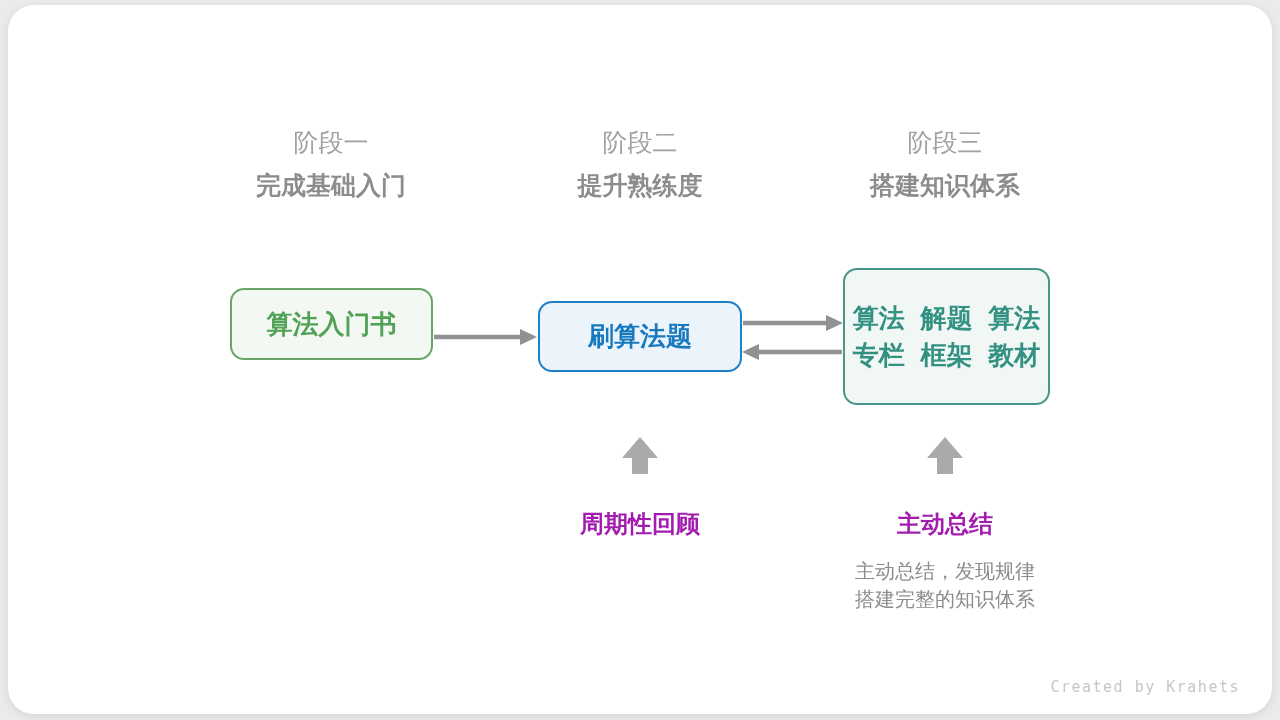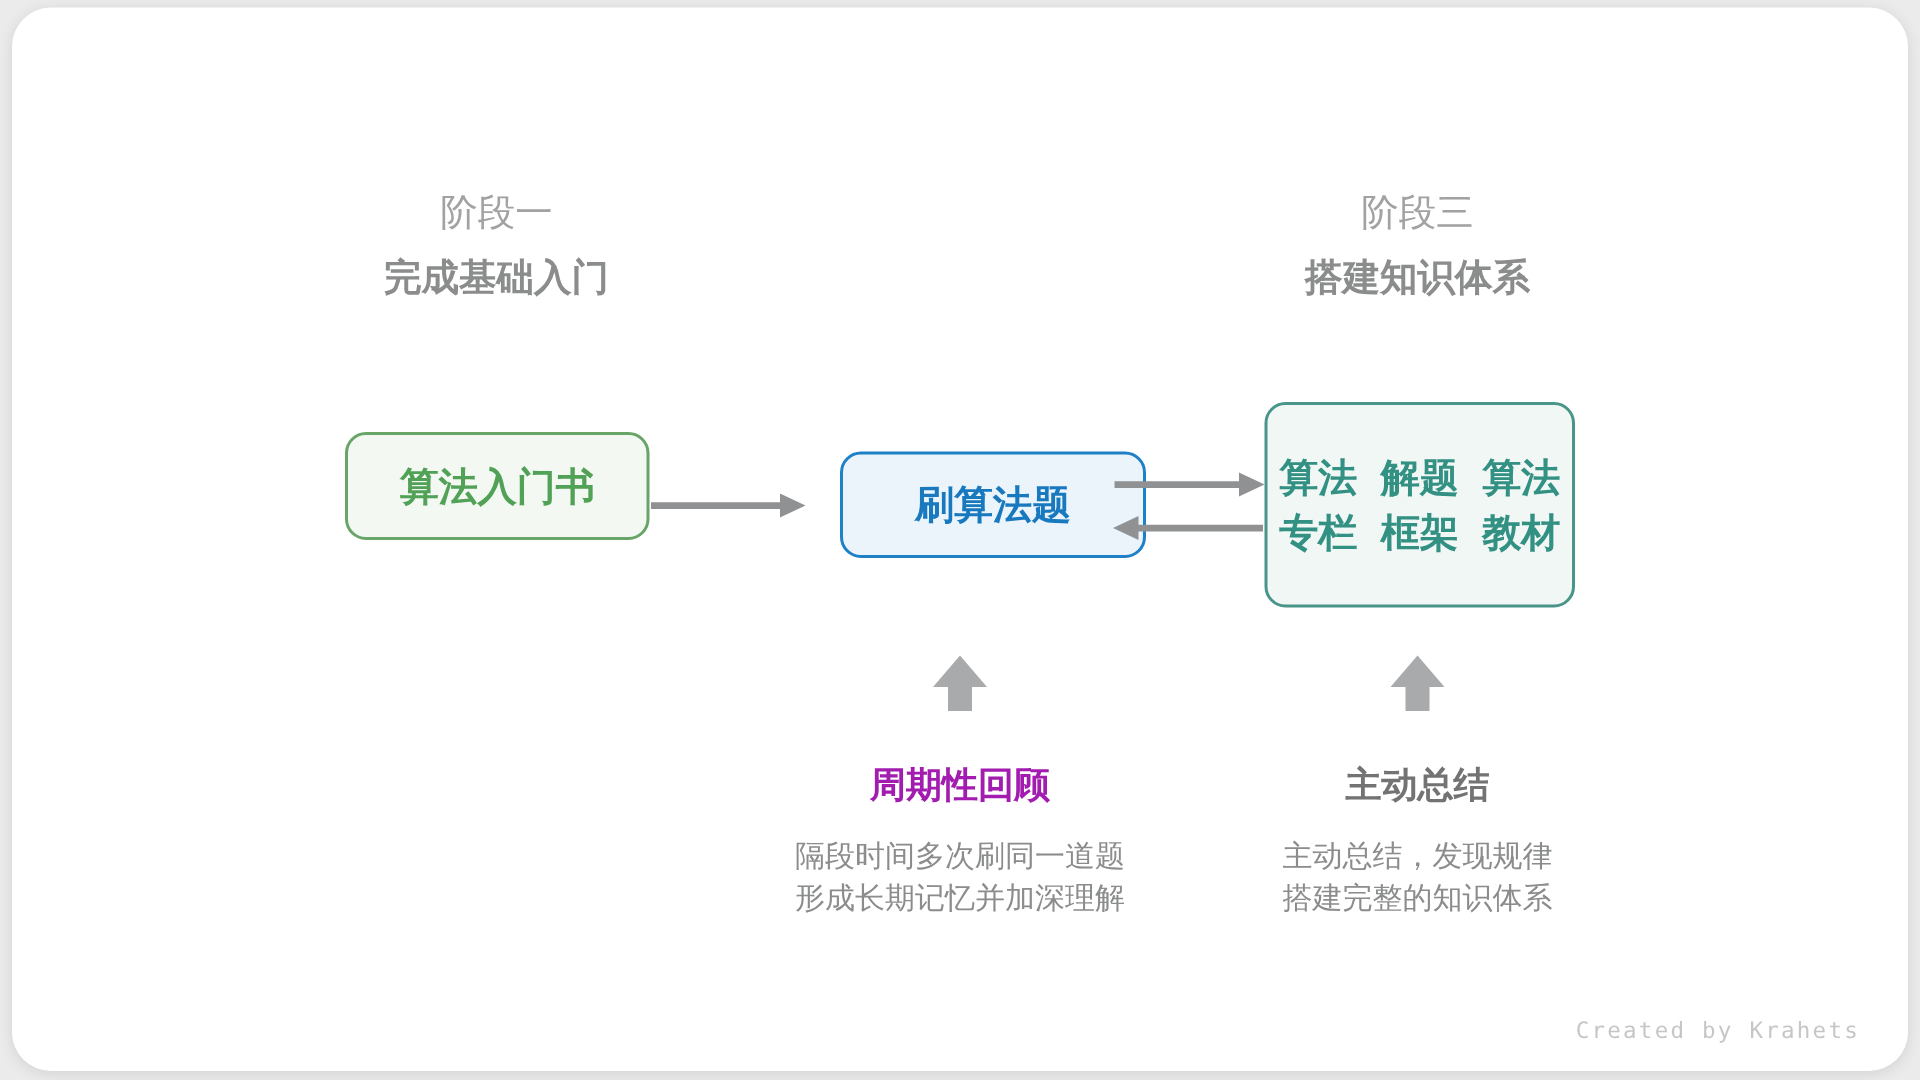--- a/index.html
+++ b/index.html
@@ -31,49 +31,53 @@
   .node-blue   { border: 2.5px solid #1E80C6; background: #EBF4FB; color: #1979BF; }
   .node-teal   { border: 2.5px solid #4A9589; background: #F1F7F4; color: #339184;
                  }
   .node-teal .node-line { line-height: 37px; }
 
   .arrow-layer { position: absolute; left: 0; top: 0; width: 1280px; height: 720px; pointer-events: none; }
 
   .annotation { position: absolute; width: 320px; text-align: center; }
   .ann-title { font-size: 24px; font-weight: 700; line-height: 30px; }
   .ann-title-blue { color: #a21caf; }
-  .ann-title-teal { color: #737373; }
+  .ann-title-teal { color: #a21caf; }
   .ann-desc { margin-top: 18px; font-size: 20px; color: #8B8C8C; line-height: 28px; font-weight: 400; }
 
   .footer {
     position: absolute; right: 40px; bottom: 24px;
     font-family: "DejaVu Sans Mono", "Liberation Mono", monospace;
     font-size: 15px; letter-spacing: 1.5px;
     color: #C6C6C6;
   }
 </style>
 </head>
 <body>
 
 <div class="canvas">
   <div class="card"></div>
 
   <div class="stage-header" style="left:181px; top:127px;">
     <div class="stage-label">阶段一</div>
     <div class="stage-subtitle">完成基础入门</div>
   </div>
+  <div class="stage-header" style="left:490px; top:127px;">
+    <div class="stage-label">阶段二</div>
+    <div class="stage-subtitle">提升熟练度</div>
+  </div>
   <div class="stage-header" style="left:795px; top:127px;">
     <div class="stage-label">阶段三</div>
     <div class="stage-subtitle">搭建知识体系</div>
   </div>
 
   <div class="node node-green" style="left:230px; top:288px; width:203px; height:72px;">
     <span>算法入门书</span>
   </div>
-  <div class="node node-blue" style="left:560px; top:301px; width:204px; height:71px;">
+  <div class="node node-blue" style="left:538px; top:301px; width:204px; height:71px;">
     <span>刷算法题</span>
   </div>
   <div class="node node-teal" style="left:843px; top:268px; width:207px; height:137px;">
     <div class="node-line">算法专栏</div>
     <div class="node-line">解题框架</div>
     <div class="node-line">算法教材</div>
   </div>
 
   <svg class="arrow-layer" viewBox="0 0 1280 720">
     <g>
@@ -87,24 +91,20 @@
     <g>
       <line x1="842" y1="352" x2="758" y2="352" stroke="#8F9192" stroke-width="4.5"></line>
       <polygon points="742,352 759,344 759,360" fill="#8F9192"></polygon>
     </g>
     <polygon points="640,437 622,458 632,458 632,474 648,474 648,458 658,458" fill="#A8AAAC"></polygon>
     <polygon points="945,437 927,458 937,458 937,474 953,474 953,458 963,458" fill="#A8AAAC"></polygon>
   </svg>
 
   <div class="annotation" style="left:480px; top:509px;">
     <div class="ann-title ann-title-blue">周期性回顾</div>
-    <div class="ann-desc">
-      <div>隔段时间多次刷同一道题</div>
-      <div>形成长期记忆并加深理解</div>
-    </div>
   </div>
   <div class="annotation" style="left:785px; top:509px;">
     <div class="ann-title ann-title-teal">主动总结</div>
     <div class="ann-desc">
       <div>主动总结，发现规律</div>
       <div>搭建完整的知识体系</div>
     </div>
   </div>
 
   <div class="footer">Created by Krahets</div>

